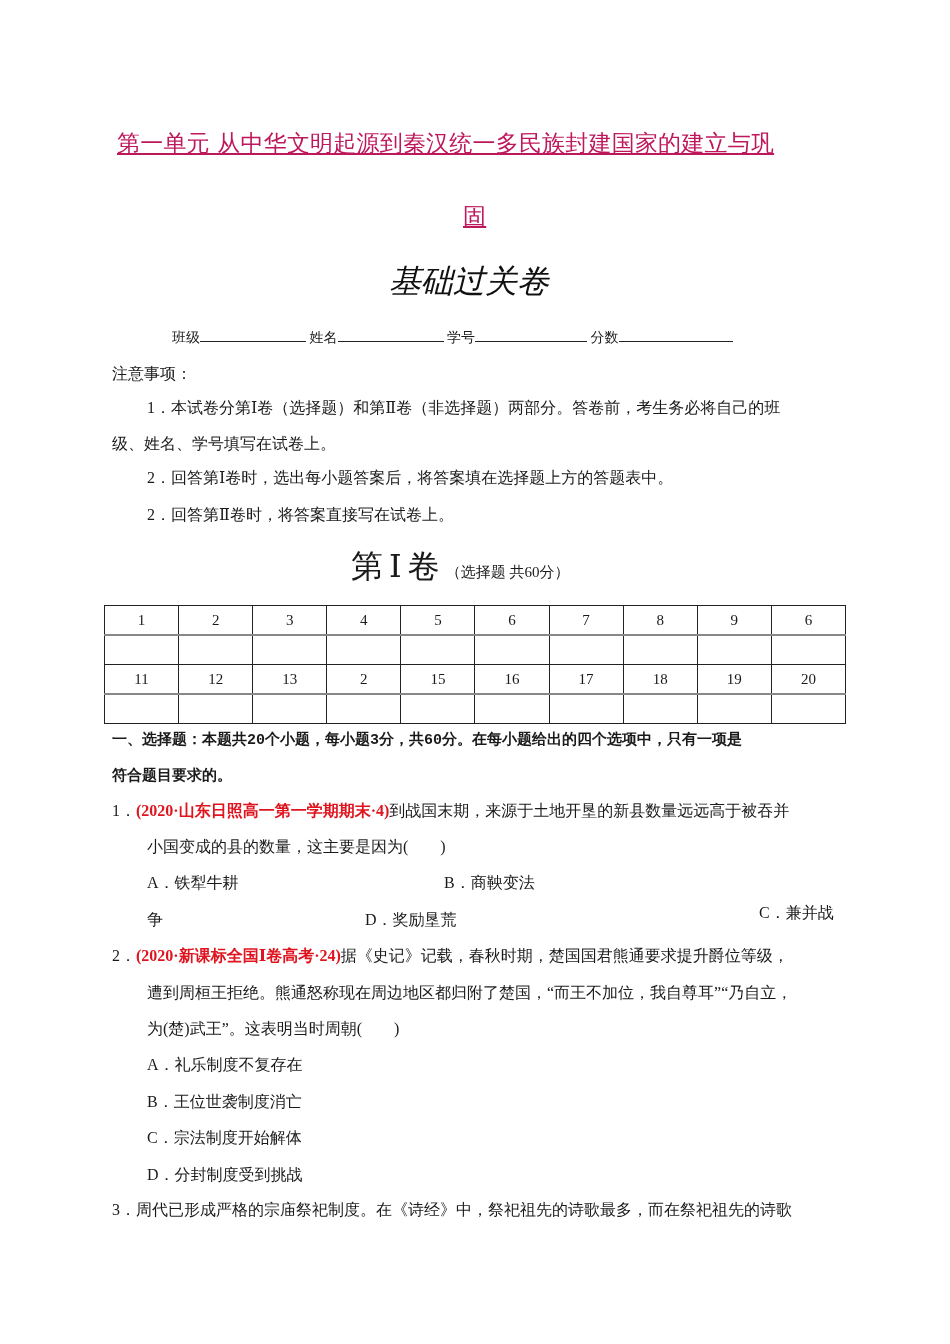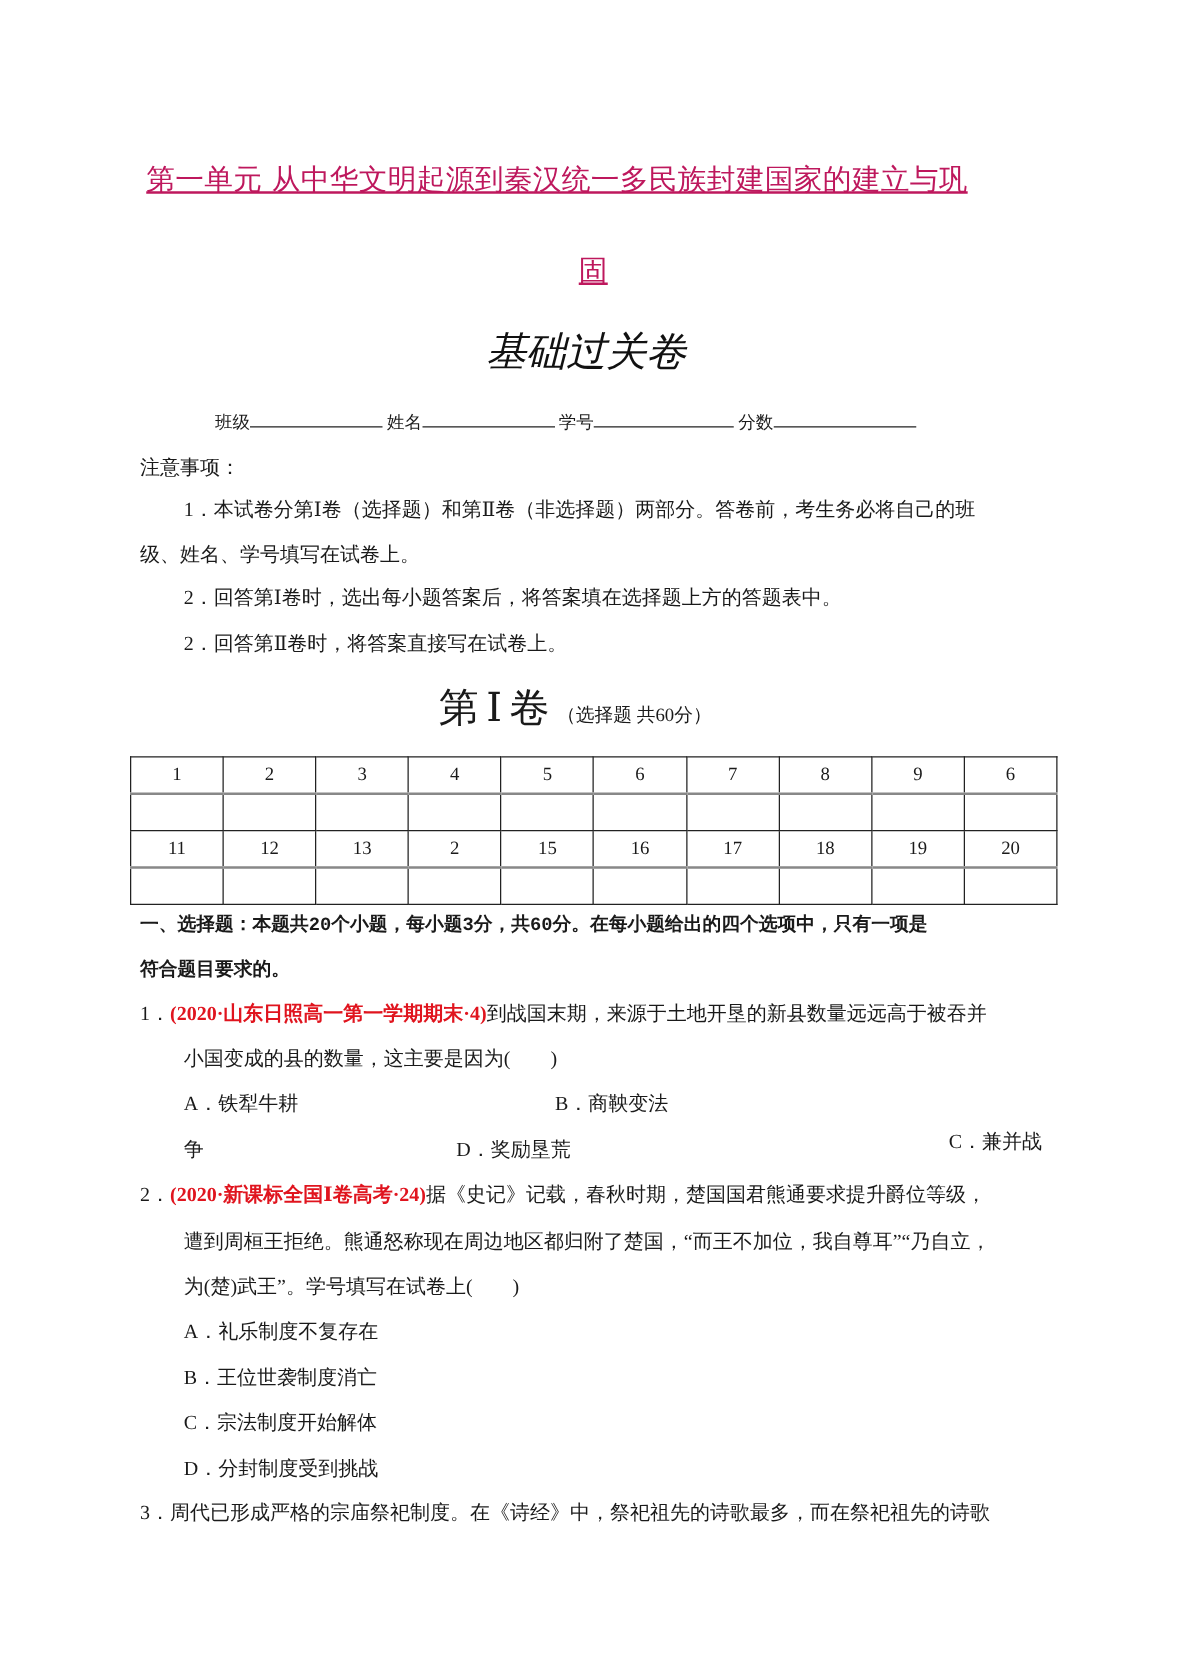--- a/index.html
+++ b/index.html
@@ -108,21 +108,21 @@
 <div class="abs body" style="left:147px; top:873px;">A．铁犁牛耕</div>
 <div class="abs body" style="left:444px; top:873px;">B．商鞅变法</div>
 <div class="abs body" style="left:759px; top:903px;">C．兼并战</div>
 <div class="abs body" style="left:147px; top:910px;">争</div>
 <div class="abs body" style="left:365px; top:910px;">D．奖励垦荒</div>
 
 <div class="abs body" style="left:112px; top:946px;">
   <span>2．</span><span class="src">(2020·新课标全国Ⅰ卷高考·24)</span><span>据《史记》记载，春秋时期，楚国国君熊通要求提升爵位等级，</span>
 </div>
 <div class="abs body" style="left:147px; top:983px;">遭到周桓王拒绝。熊通怒称现在周边地区都归附了楚国，“而王不加位，我自尊耳”“乃自立，</div>
-<div class="abs body" style="left:147px; top:1019px;">为(楚)武王”。学号填写在试卷上(　　)</div>
+<div class="abs body" style="left:147px; top:1019px;">为(楚)武王”。这表明当时周朝(　　)</div>
 <div class="abs body" style="left:147px; top:1055px;">A．礼乐制度不复存在</div>
 <div class="abs body" style="left:147px; top:1092px;">B．王位世袭制度消亡</div>
 <div class="abs body" style="left:147px; top:1128px;">C．宗法制度开始解体</div>
 <div class="abs body" style="left:147px; top:1165px;">D．分封制度受到挑战</div>
 
 <div class="abs body" style="left:112px; top:1200px;">
   <span>3．</span><span>周代已形成严格的宗庙祭祀制度。在《诗经》中，祭祀祖先的诗歌最多，而在祭祀祖先的诗歌</span>
 </div>
 
 </body></html>

